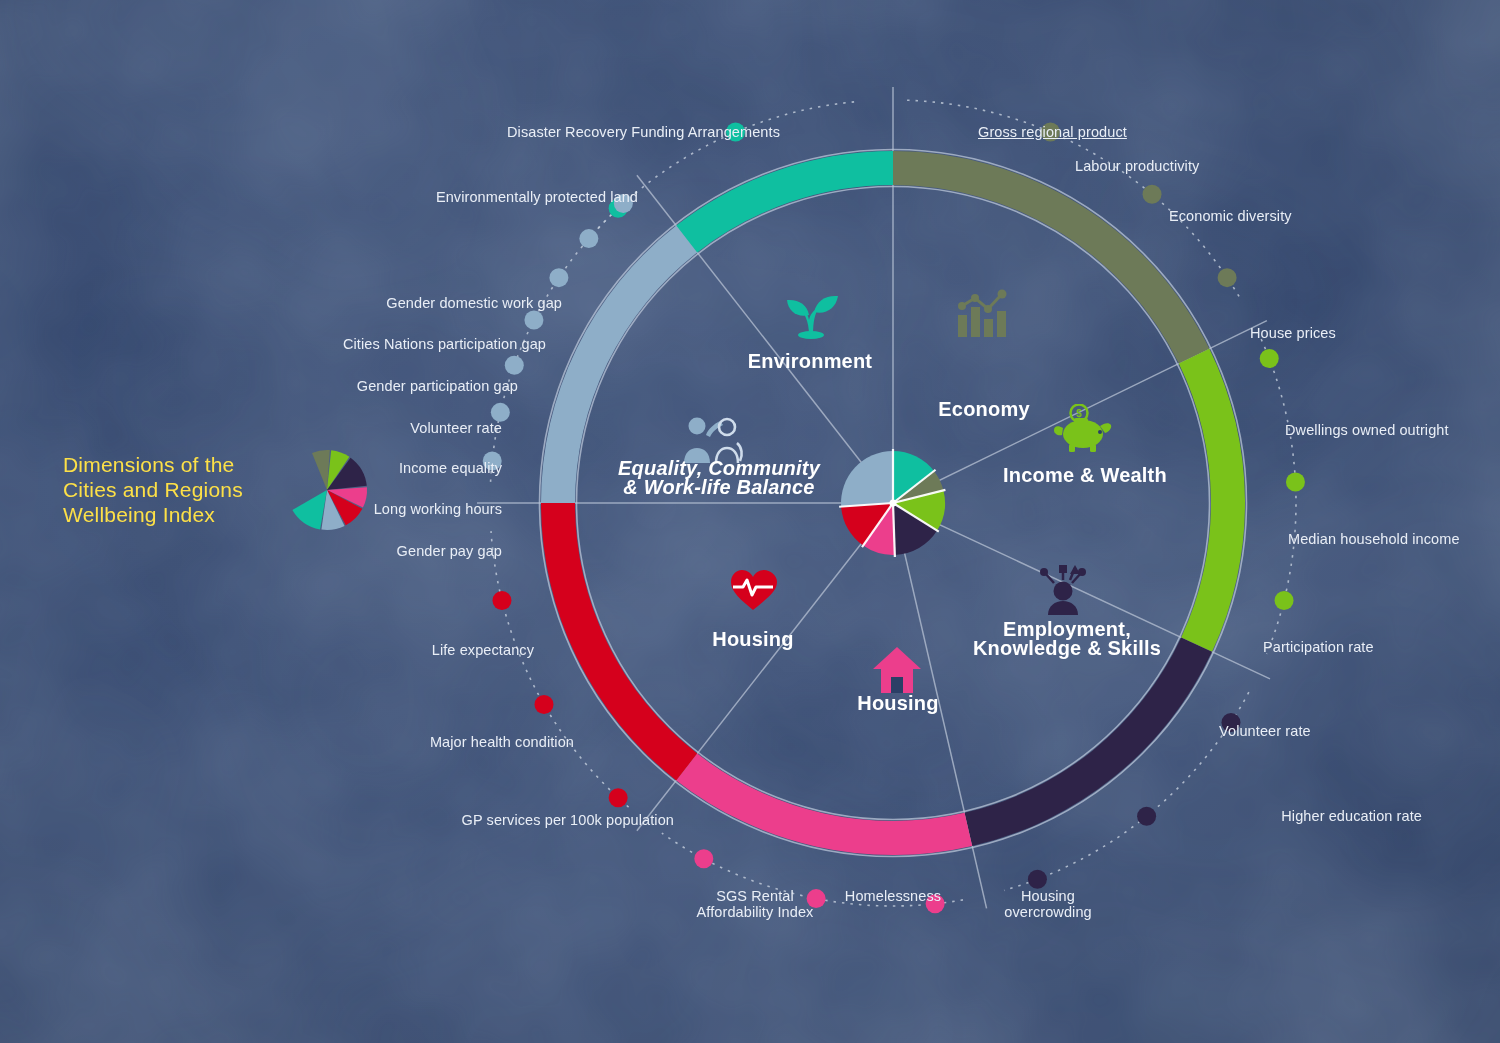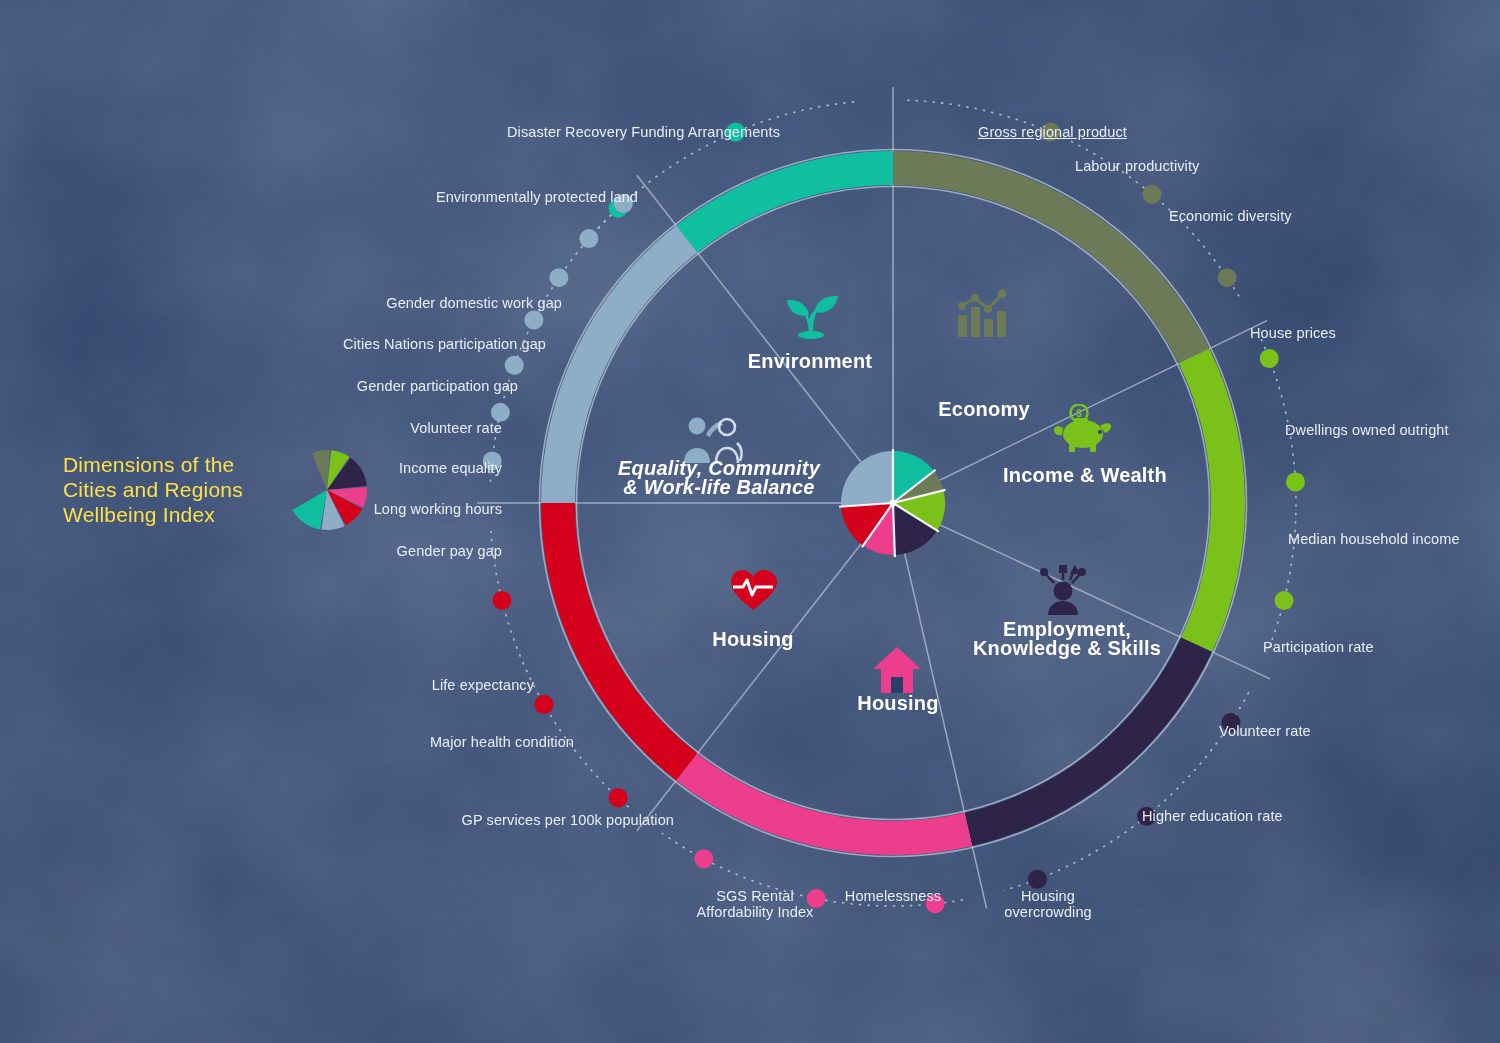--- a/index.html
+++ b/index.html
@@ -241,31 +241,31 @@
 <div class="lbl" style="left:978px;top:124px;width:300px;text-decoration:underline;">Gross regional product</div>
 <div class="lbl" style="left:1075px;top:158px;width:300px;">Labour productivity</div>
 <div class="lbl" style="left:1169px;top:208px;width:300px;">Economic diversity</div>
 
 <div class="lbl" style="left:1250px;top:325px;width:250px;">House prices</div>
 <div class="lbl" style="left:1285px;top:422px;width:250px;">Dwellings owned outright</div>
 <div class="lbl" style="left:1288px;top:531px;width:250px;">Median household income</div>
 
 <div class="lbl" style="left:1263px;top:639px;width:250px;">Participation rate</div>
 <div class="lbl" style="left:1219px;top:723px;width:250px;">Volunteer rate</div>
-<div class="lbl" style="left:1142px;top:808px;width:280px;">Higher education rate</div>
+<div class="lbl" style="left:1142px;top:808px;width:280px;text-align:right;">Higher education rate</div>
 
 <div class="lbl c" style="left:968px;top:888px;width:160px;">Housing
 overcrowding</div>
 <div class="lbl c" style="left:818px;top:888px;width:150px;">Homelessness</div>
 <div class="lbl c" style="left:678px;top:888px;width:154px;">SGS Rental
 Affordability Index</div>
 
 <div class="lbl r" style="left:330px;top:812px;width:344px;">GP services per 100k population</div>
 <div class="lbl r" style="left:240px;top:734px;width:334px;">Major health condition</div>
-<div class="lbl r" style="left:200px;top:677px;width:334px;">Life expectancy</div>
+<div class="lbl r" style="left:200px;top:642px;width:334px;">Life expectancy</div>
 
 <div class="lbl r" style="left:180px;top:543px;width:322px;">Gender pay gap</div>
 <div class="lbl r" style="left:180px;top:501px;width:322px;">Long working hours</div>
 <div class="lbl r" style="left:180px;top:460px;width:322px;">Income equality</div>
 <div class="lbl r" style="left:180px;top:420px;width:322px;">Volunteer rate</div>
 <div class="lbl r" style="left:180px;top:378px;width:338px;">Gender participation gap</div>
 <div class="lbl r" style="left:180px;top:336px;width:366px;">Cities Nations participation gap</div>
 <div class="lbl r" style="left:180px;top:295px;width:382px;">Gender domestic work gap</div>
 
 <div id="legend">

